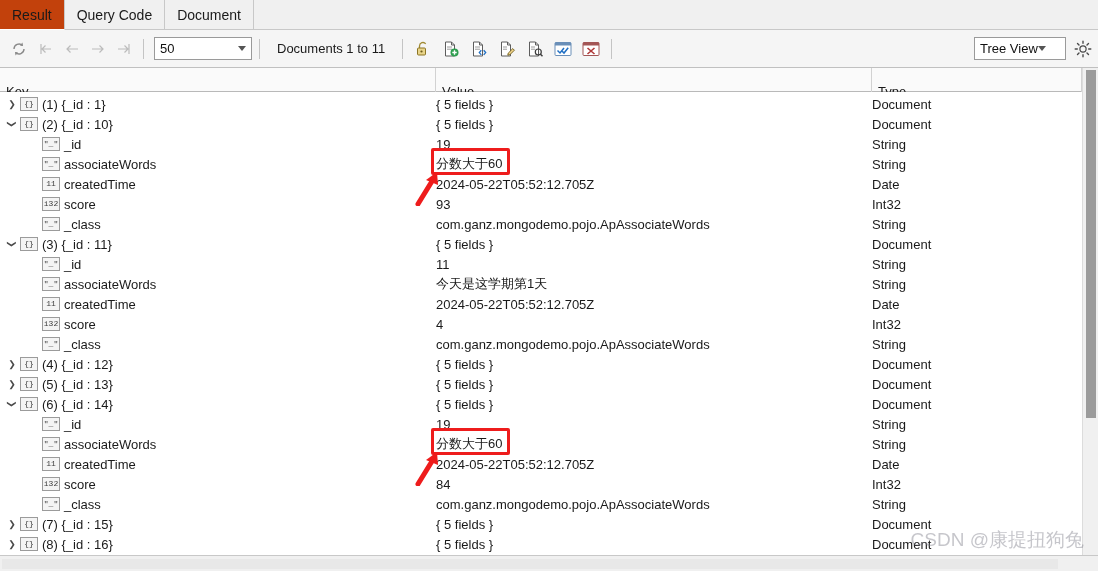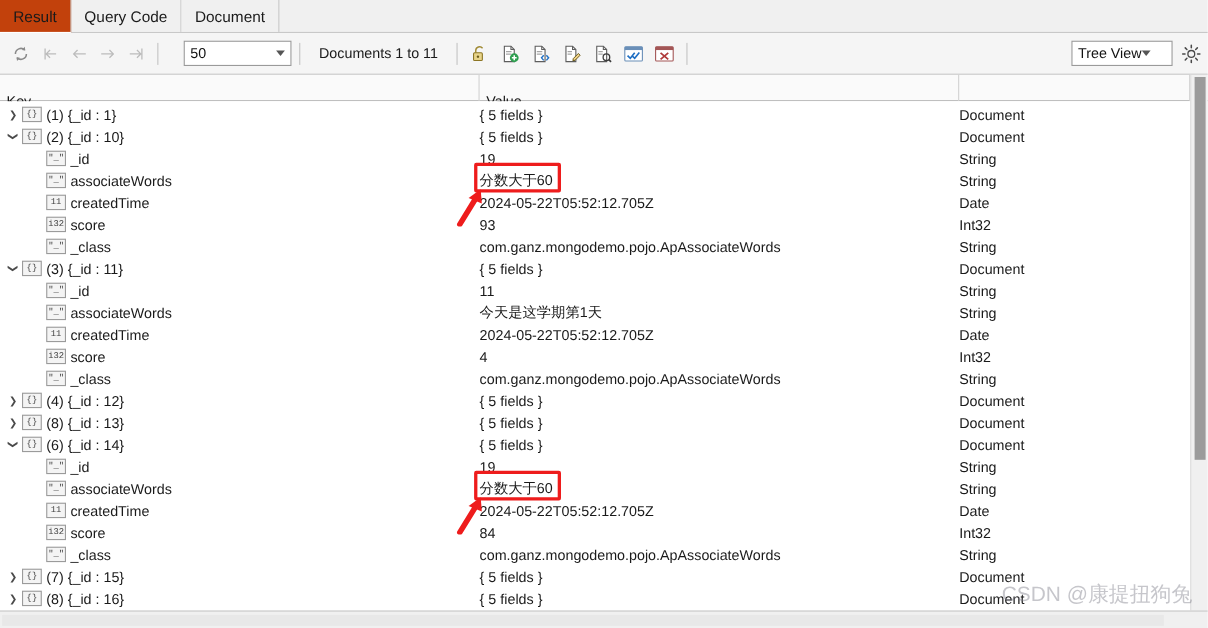--- a/index.html
+++ b/index.html
@@ -66,21 +66,21 @@
     margin: 0 5px;
   }
   .pagesel {
     width: 98px; height: 23px;
     border: 1px solid #9a9a9a;
     background: #ffffff;
     display: flex; align-items: center;
     padding: 0 5px;
     font-size: 13px; color: #111;
     justify-content: space-between;
-    margin-left: 16px;
+    margin-left: 3px;
   }
   .caret {
     width: 0; height: 0;
     border-left: 4px solid transparent;
     border-right: 4px solid transparent;
     border-top: 5px solid #555;
   }
   .docinfo {
     font-size: 13px; color: #1a1a1a;
     margin: 0 10px;
@@ -342,20 +342,21 @@
         <path d="M10 2.2v2.1M10 15.7v2.1M2.2 10h2.1M15.7 10h2.1M4.5 4.5l1.5 1.5M14 14l1.5 1.5M15.5 4.5 14 6M6 14l-1.5 1.5" stroke="#4a4a4a" stroke-width="1.4" stroke-linecap="round"></path>
       </svg>
     </div>
   </div>
 
   <div class="colheader">
     <div class="col" style="left:0;width:436px">Key</div>
     <div class="colsep" style="left:435px"></div>
     <div class="col" style="left:436px;width:436px">Value</div>
     <div class="colsep" style="left:871px"></div>
+    <div class="col" style="left:872px;width:210px">Type</div>
     <div class="colsep" style="left:1081px"></div>
   </div>
 
   <div class="grid" id="grid">
       <div class="row" style="top: 2px;">
         <div class="cell-key" style="padding-left: 4px;">
           <span class="twisty" style="font-size: 9px;">❯</span>
           <span class="kicon">{}</span>
           <span class="klabel">(1) {_id : 1}</span>
         </div>
@@ -476,21 +477,21 @@
           <span class="kicon">{}</span>
           <span class="klabel">(4) {_id : 12}</span>
         </div>
         <div class="cell-val">{ 5 fields }</div>
         <div class="cell-type">Document</div>
       </div>
       <div class="row" style="top: 282px;">
         <div class="cell-key" style="padding-left: 4px;">
           <span class="twisty" style="font-size: 9px;">❯</span>
           <span class="kicon">{}</span>
-          <span class="klabel">(8) {_id : 13}</span>
+          <span class="klabel">(5) {_id : 13}</span>
         </div>
         <div class="cell-val">{ 5 fields }</div>
         <div class="cell-type">Document</div>
       </div>
       <div class="row" style="top: 302px;">
         <div class="cell-key" style="padding-left: 4px;">
           <span class="twisty" style="font-size: 9px; transform: rotate(90deg);">❯</span>
           <span class="kicon">{}</span>
           <span class="klabel">(6) {_id : 14}</span>
         </div>

